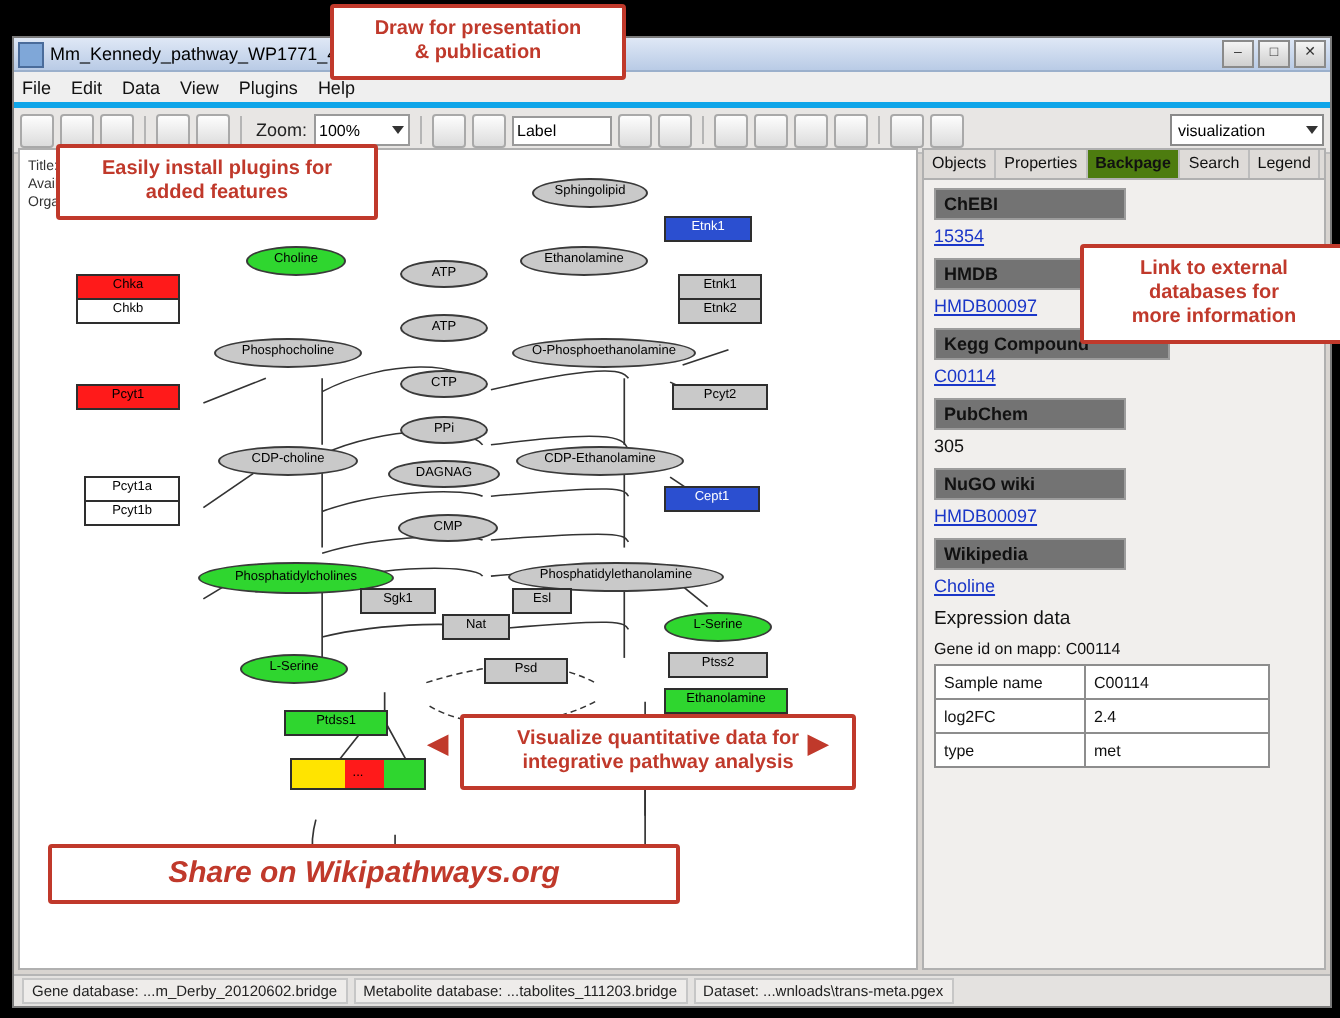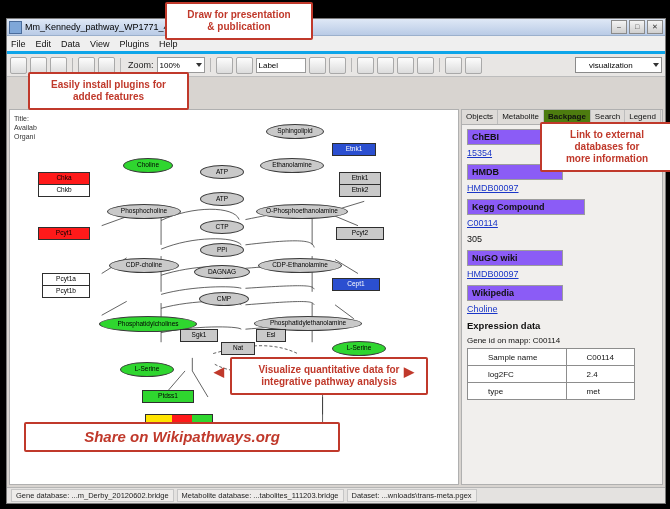--- a/index.html
+++ b/index.html
@@ -17,36 +17,36 @@
   .menubar span{padding:0 1px;}
   
   .toolbar{height:22px;background:#e8e6e4;border-bottom:1px solid #bdbdbd;display:flex;align-items:center;padding:0 3px;gap:3px;font-size:9px;}
   .tbtn{width:15px;height:15px;border:1px solid #a9a9a9;background:linear-gradient(#fdfdfd,#dcdcdc);border-radius:2px;position:relative;}
   .sep{width:1px;height:14px;background:#b5b5b5;margin:0 2px;}
   .zoomlbl{font-size:9px;color:#222;margin-left:2px;}
   .zoomsel{width:44px;height:14px;border:1px solid #9a9a9a;background:#fff;font-size:8px;display:flex;align-items:center;padding-left:2px;}
   .zoomsel .cv{flex:1;}
   .arrow{width:0;height:0;border-left:3px solid transparent;border-right:3px solid transparent;border-top:4px solid #333;margin-right:2px;}
   .labelsel{width:46px;height:13px;border:1px solid #9a9a9a;background:#fff;font-size:8px;display:flex;align-items:center;padding-left:2px;}
-  .vissel{margin-left:auto;width:72px;height:14px;border:1px solid #8a8a8a;background:#fff;font-size:8px;display:flex;align-items:center;padding-left:13px;}
-  
-  .content{position:absolute;top:53px;left:0;right:0;bottom:16px;display:flex;margin-top:35px;}
+  .vissel{margin-left:auto;width:72px;height:14px;border:1px solid #8a8a8a;background:#fff;font-size:8px;display:flex;align-items:center;padding-left:3px;}
+  
+  .content{position:absolute;top:53px;left:0;right:0;bottom:16px;display:flex;}
   .canvaswrap{position:relative;flex:1;background:#fff;border:1px solid #b0b0b0;margin:2px;overflow:hidden;}
   .sidepanel{width:200px;margin:2px 2px 2px 0;background:#eceae8;border:1px solid #b0b0b0;display:flex;flex-direction:column;}
   .tabs{display:flex;height:14px;background:#dedbd8;border-bottom:1px solid #b0b0b0;font-size:8px;}
   .tab{padding:2px 4px;border-right:1px solid #bdbdbd;color:#111;}
   .tab.active{background:#4d7c0f;font-weight:bold;}
   .panelbody{flex:1;background:#f1efed;padding:4px 5px;overflow:hidden;font-size:9px;color:#111;}
-  .fieldbox{border:1px solid #9c9c9c;background:#8b5cf6;font-weight:bold;font-size:9px;padding:2px 4px;width:86px;margin-bottom:3px;}
+  .fieldbox{border:1px solid #9c9c9c;background:#737373;font-weight:bold;font-size:9px;padding:2px 4px;width:86px;margin-bottom:3px;}
   .link{color:#1a36c8;text-decoration:underline;font-size:9px;margin-bottom:6px;display:block;}
   .plainval{font-size:9px;margin-bottom:6px;}
-  .exph{font-weight:bold;font-size:9.5px;margin:6px 0 5px;}
+  .exph{font-weight:normal;font-size:9.5px;margin:6px 0 5px;}
   .geneid{font-size:8px;margin-bottom:3px;}
   table.exp{border-collapse:collapse;font-size:8px;width:168px;}
-  table.exp td{border:1px solid #8d8d8d;padding:2px 20px;background:#fff;height:12px;}
+  table.exp td{border:1px solid #8d8d8d;padding:2px 4px;background:#fff;height:12px;}
   table.exp td.k{width:66px;}
   
   .ctitle{position:absolute;left:4px;top:4px;font-size:7px;color:#333;line-height:9px;}
   
   .statusbar{position:absolute;left:0;right:0;bottom:0;height:15px;background:#e4e2e0;border-top:1px solid #b5b5b5;display:flex;align-items:center;font-size:7.5px;color:#222;padding-left:4px;}
   .statusbar .cell{border:1px solid #c6c6c6;background:#eeecea;padding:1px 4px;margin-right:3px;}
   
   .node{position:absolute;font-size:6.5px;text-align:center;color:#000;line-height:1;display:flex;align-items:center;justify-content:center;}
   .ell{border:1px solid #3a3a3a;border-radius:50%;background:#fff;}
   .gene{border:1px solid #2e2e2e;background:#cfcfcf;}
@@ -271,36 +271,37 @@
             </div>
             <div class="node gene" style="left: 135px; top: 304px; width: 66px; height: 14px; background: linear-gradient(90deg, rgb(255, 228, 0) 0px, rgb(255, 228, 0) 40%, rgb(255, 26, 26) 40%, rgb(255, 26, 26) 70%, rgb(47, 214, 47) 70%, rgb(47, 214, 47) 100%);">
               <span>...</span>
             </div>
           </div>
       </div>
 
       <div class="sidepanel">
         <div class="tabs">
           <div class="tab">Objects</div>
-          <div class="tab">Metabolite</div>
+          <div class="tab">Properties</div>
           <div class="tab active">Backpage</div>
           <div class="tab">Search</div>
           <div class="tab">Legend</div>
         </div>
         <div class="panelbody">
 
           <div class="fieldbox">ChEBI</div>
           <a class="link" href="#">15354</a>
 
           <div class="fieldbox">HMDB</div>
           <a class="link" href="#">HMDB00097</a>
 
           <div class="fieldbox" style="width:108px">Kegg Compound</div>
           <a class="link" href="#">C00114</a>
 
+          <div class="fieldbox">PubChem</div>
           <div class="plainval">305</div>
 
           <div class="fieldbox">NuGO wiki</div>
           <a class="link" href="#">HMDB00097</a>
 
           <div class="fieldbox">Wikipedia</div>
           <a class="link" href="#">Choline</a>
 
           <div class="exph">Expression data</div>
           <div class="geneid">Gene id on mapp: C00114</div>

